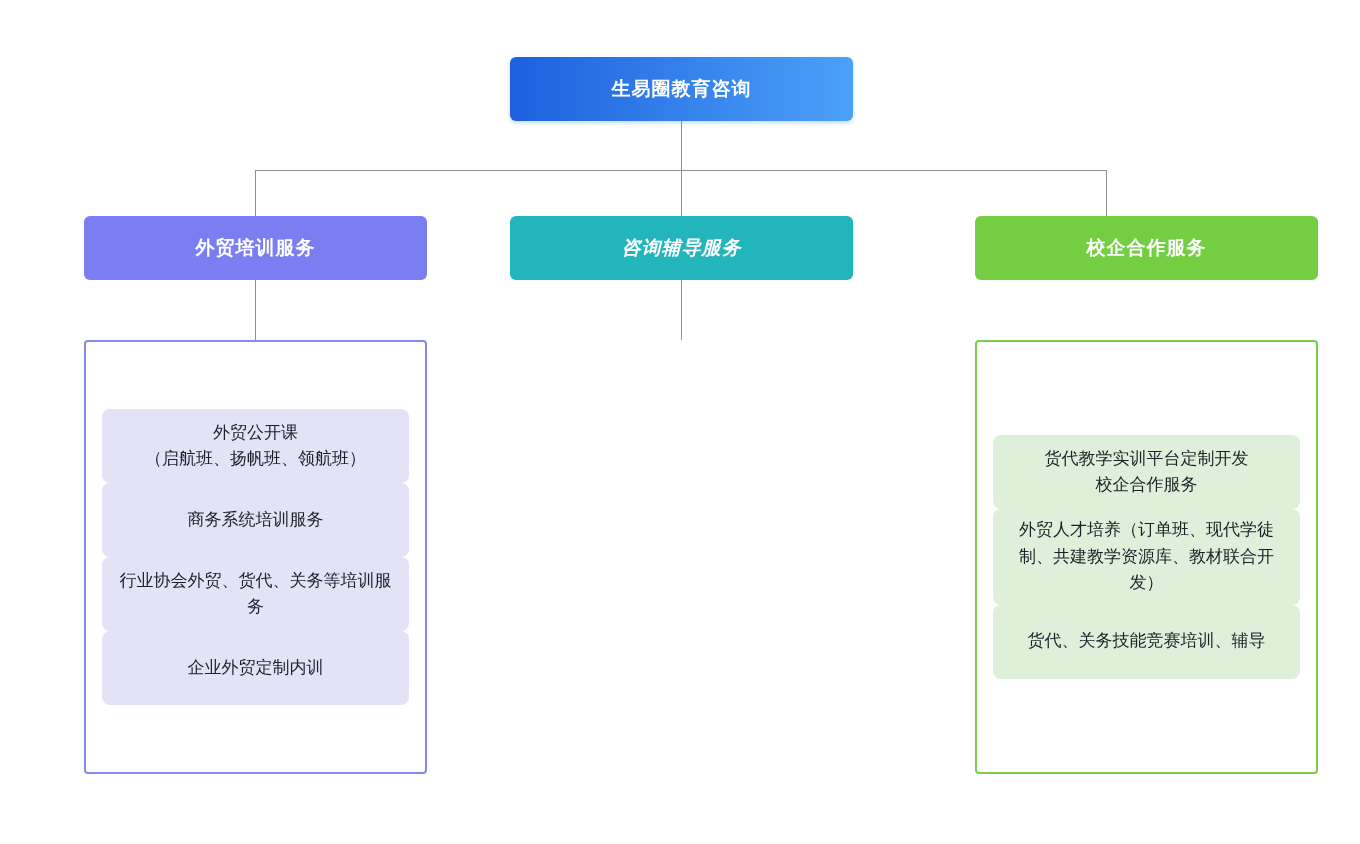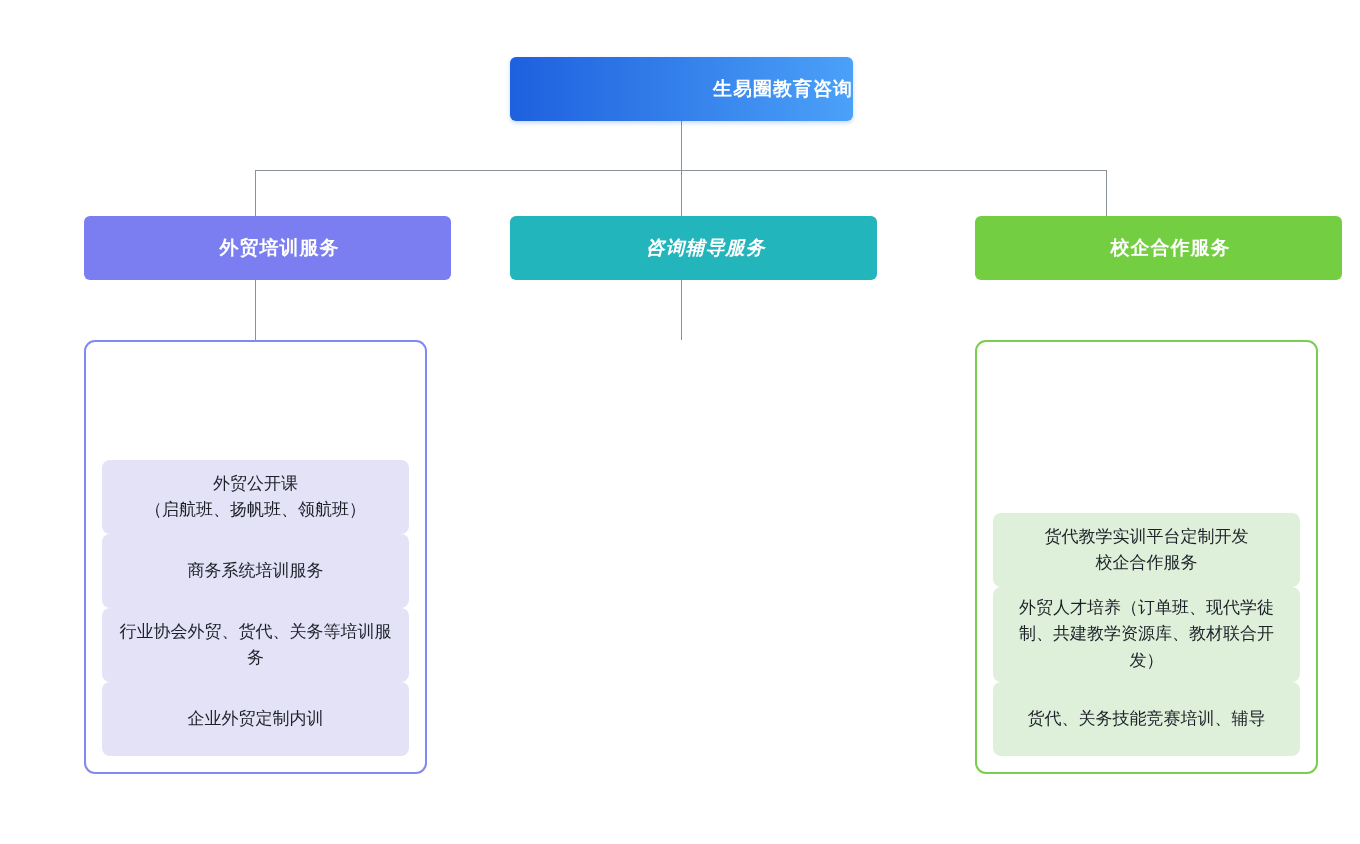--- a/index.html
+++ b/index.html
@@ -13,28 +13,27 @@
     border-radius:6px;display:flex;align-items:center;justify-content:center;
     color:#ffffff;font-size:19px;font-weight:bold;letter-spacing:1px;
     box-shadow:0 2px 4px rgba(30,96,222,.25);
   }
 
   .branch-header{
     position:absolute;top:216px;width:343px;height:64px;
     border-radius:6px;display:flex;align-items:center;justify-content:center;
     color:#ffffff;font-size:19px;font-weight:bold;letter-spacing:1px;
     background:var(--hdr,#888);
-    padding-left:24px;
   }
 
   .branch-box{
     position:absolute;top:340px;width:343px;height:434px;
-    border:2px solid var(--border,#aaa);border-radius:11px;background:#ffffff;
+    border:2px solid var(--border,#aaa);border-radius:4px;background:#ffffff;
     box-sizing:border-box;
-    display:flex;flex-direction:column;justify-content:flex-end;
+    display:flex;flex-direction:column;justify-content:center;
     padding:16px;
   }
 
   .col1{left:84px;}
   .col2{left:510px;font-style:italic;}
   .col3{left:935px;margin-left:40px;}
 
   .branch-item{
     background:var(--item-bg,#eee);
     border-radius:8px;
@@ -52,21 +51,21 @@
 <div class="canvas">
 
   <div class="connector" style="left: 681px; top: 121px; width: 1px; height: 49px; background: rgb(139, 145, 152);"></div>
   <div class="connector" style="left: 255px; top: 170px; width: 852px; height: 1px; background: rgb(139, 145, 152);"></div>
   <div class="connector" style="left: 255px; top: 170px; width: 1px; height: 46px; background: rgb(139, 145, 152);"></div>
   <div class="connector" style="left: 681px; top: 170px; width: 1px; height: 46px; background: rgb(139, 145, 152);"></div>
   <div class="connector" style="left: 1106px; top: 170px; width: 1px; height: 46px; background: rgb(139, 145, 152);"></div>
   <div class="connector" style="left: 255px; top: 280px; width: 1px; height: 60px; background: rgb(139, 145, 152);"></div>
   <div class="connector" style="left: 681px; top: 280px; width: 1px; height: 60px; background: rgb(139, 145, 152);"></div>
 
-  <div class="root-node" style="background: linear-gradient(90deg, rgb(30, 96, 222), rgb(75, 161, 248)); justify-content: flex-end;">
+  <div class="root-node" style="background: linear-gradient(90deg, rgb(30, 96, 222), rgb(75, 161, 248));">
     <span>生易圈教育咨询</span>
   </div>
 
   <div class="branch-header col1" style="--hdr: #7a7ef0; --border: #8488f1; --item-bg: #e4e2f7;">
     <span>外贸培训服务</span>
   </div>
   <div class="branch-box col1" style="--hdr: #7a7ef0; --border: #8488f1; --item-bg: #e4e2f7;">
     <div class="branch-item">外贸公开课
 （启航班、扬帆班、领航班）</div>
     <div class="branch-item">商务系统培训服务</div>

